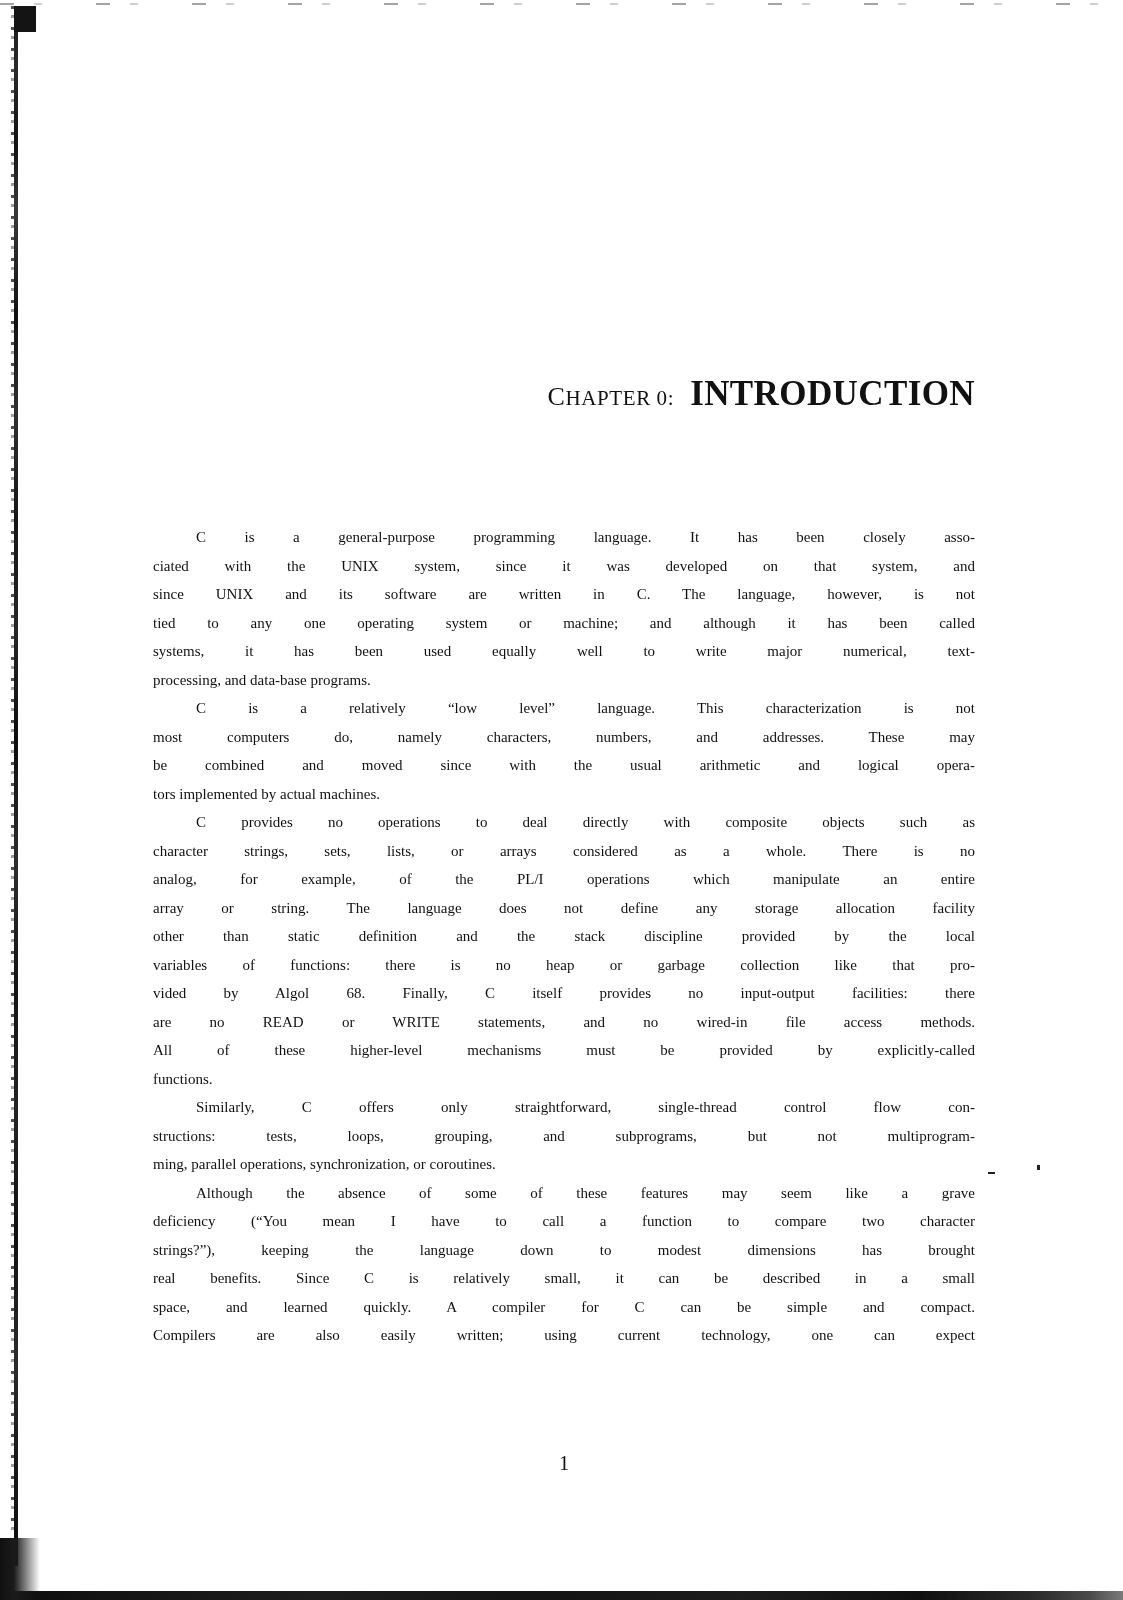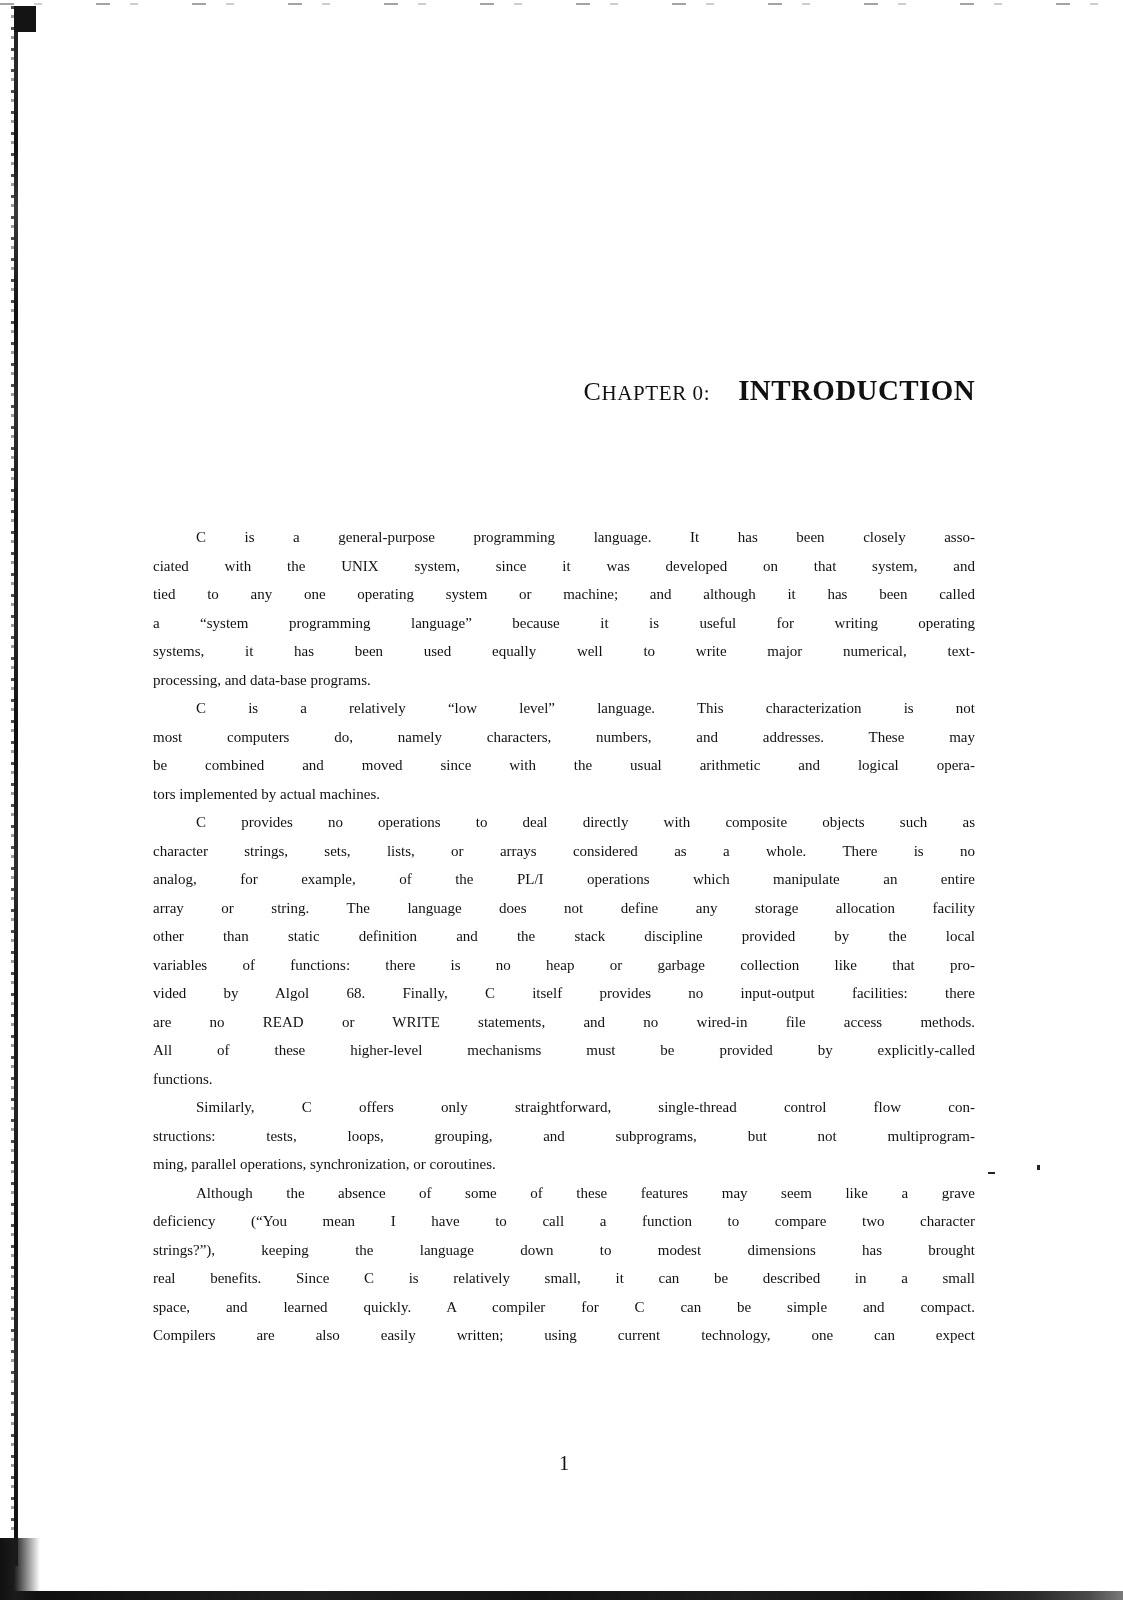--- a/index.html
+++ b/index.html
@@ -91,24 +91,24 @@
     text-align: right;
     white-space: nowrap;
   }
   #chapter-label {
     font-size: 21px;
     letter-spacing: 0.6px;
     vertical-align: baseline;
   }
   #chapter-label .cap { font-size: 26px; }
   #chapter-title {
-    font-size: 29px;
+    font-size: 35px;
     font-weight: bold;
     letter-spacing: 0.4px;
-    margin-left: 28px;
+    margin-left: 16px;
     vertical-align: baseline;
   }
 
   #body-text {
     position: absolute;
     top: 523px;
     left: 0;
     width: 822px;
   }
 
@@ -155,22 +155,22 @@
 
   <div id="content">
 
     <div id="chapter-heading">
       <span id="chapter-label"><span class="cap">C</span><span>HAPTER 0:</span></span><span id="chapter-title">INTRODUCTION</span>
     </div>
 
     <div id="body-text">
         <div class="line"><span class="ind"></span><span>C is a general-purpose programming language.  It has been closely asso-</span></div>
         <div class="line">ciated with the UNIX system, since it was developed on that system, and</div>
+        <div class="line">since UNIX and its software are written in C.  The language, however, is not</div>
         <div class="line">tied to any one operating system or machine; and although it has been called</div>
-        <div class="line">a “system programming language” because it is useful for writing operating</div>
         <div class="line">systems, it has been used equally well to write major numerical, text-</div>
         <div class="line last">processing, and data-base programs.</div>
         <div class="line"><span class="ind"></span><span>C is a relatively “low level” language.  This characterization is not</span></div>
         <div class="line">most computers do, namely characters, numbers, and addresses.  These may</div>
         <div class="line">be combined and moved since with the usual arithmetic and logical opera-</div>
         <div class="line last">tors implemented by actual machines.</div>
         <div class="line"><span class="ind"></span><span>C provides no operations to deal directly with composite objects such as</span></div>
         <div class="line">character strings, sets, lists, or arrays considered as a whole.  There is no</div>
         <div class="line">analog, for example, of the PL/I operations which manipulate an entire</div>
         <div class="line">array or string.  The language does not define any storage allocation facility</div>

